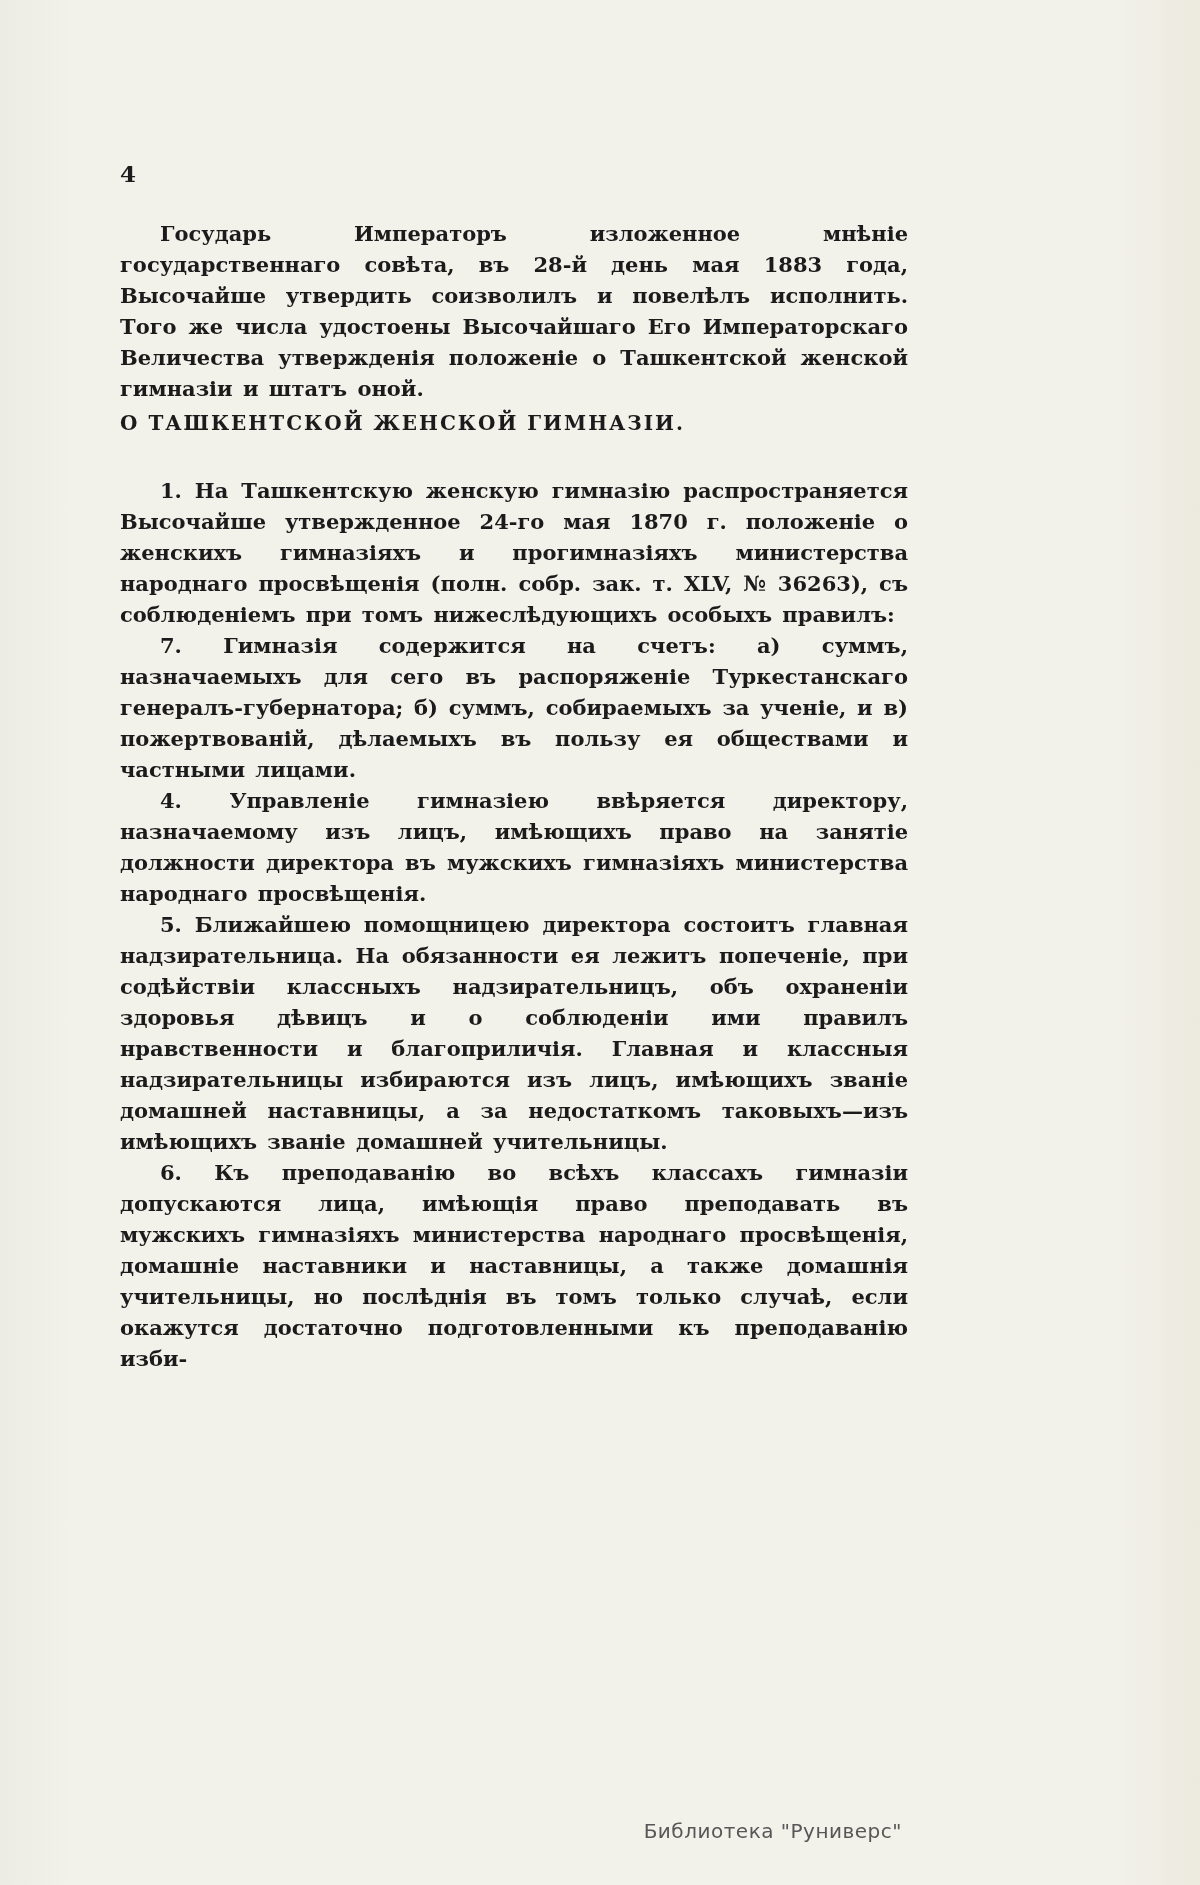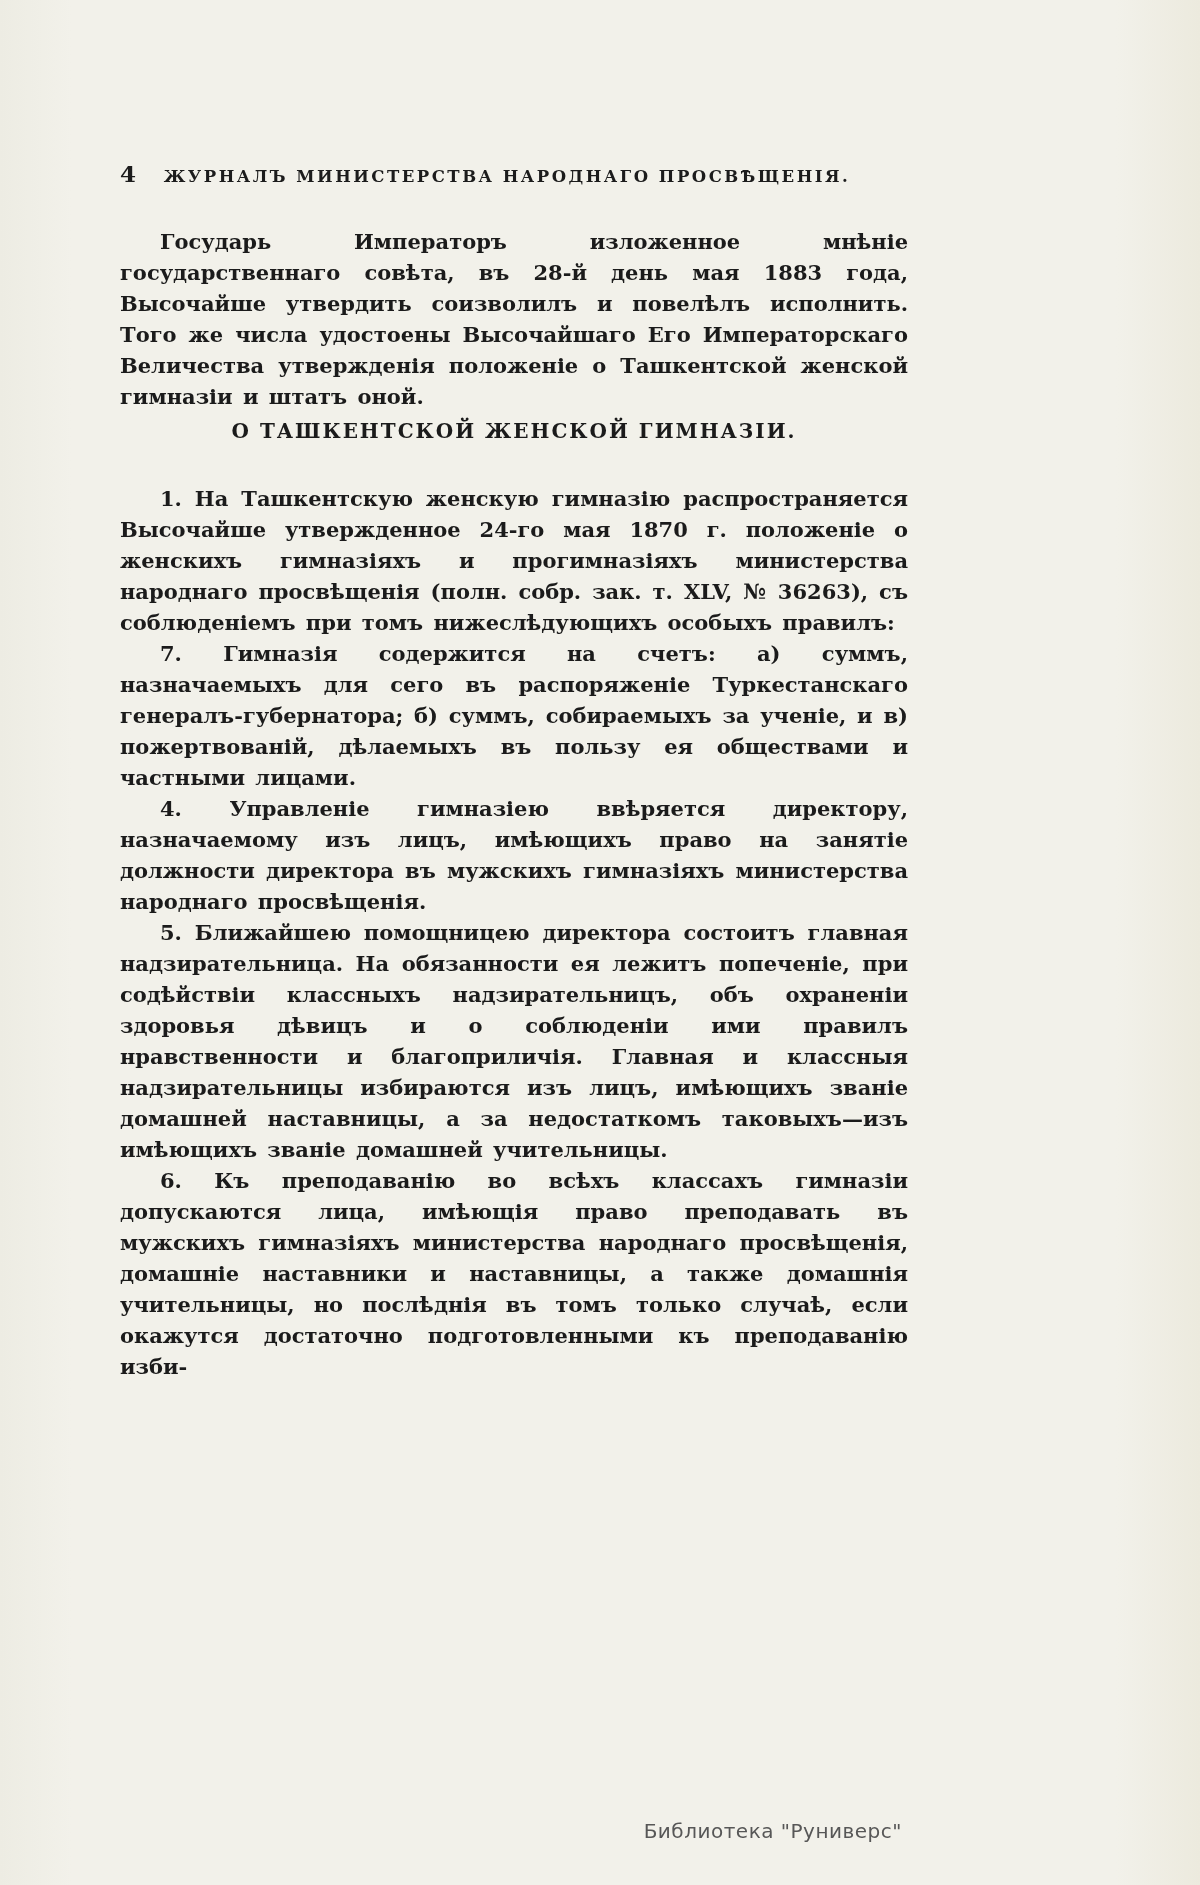--- a/index.html
+++ b/index.html
@@ -37,21 +37,21 @@
     text-align: center;
     font-family: "DejaVu Serif", serif;
     font-weight: 700;
     font-size: 16.5px;
     letter-spacing: 2.5px;
     padding-right: 30px;
     white-space: nowrap;
   }
   .text-block {
     position: absolute;
-    top: 226px;
+    top: 218px;
     left: 120px;
     width: 788px;
     font-family: "DejaVu Serif", serif;
     font-weight: 700;
     font-size: 21px;
     line-height: 31px;
     color: #1b1b1b;
     text-align: justify;
   }
   .para {
@@ -64,21 +64,21 @@
     text-align: center;
     text-indent: 0;
     font-family: "DejaVu Serif", serif;
     font-weight: 700;
     font-size: 25px;
     letter-spacing: 7px;
     color: #1b1b1b;
   }
   .heading-2 {
     margin: 4px 0 36px 0;
-    text-align: center;
+    text-align: left;
     text-indent: 0;
     font-family: "DejaVu Serif", serif;
     font-weight: 700;
     font-size: 20px;
     letter-spacing: 2px;
     color: #1b1b1b;
   }
   .watermark {
     position: absolute;
     right: 298px;
@@ -89,21 +89,20 @@
     letter-spacing: 0.5px;
   }
 </style>
 </head>
 <body>
 
 <div class="scan-page">
 
   <header class="page-header">
     <span class="page-number">4</span>
-    <span class="running-title">ЖУРНАЛЪ МИНИСТЕРСТВА НАРОДНАГО ПРОСВѢЩЕНІЯ.</span>
   </header>
 
   <main class="text-block">
 
     <p class="para">Государь Императоръ изложенное мнѣніе государственнаго совѣта, въ 28-й день мая 1883 года, Высочайше утвердить соизволилъ и повелѣлъ исполнить. Того же числа удостоены Высочайшаго Его Императорскаго Величества утвержденія положеніе о Ташкентской женской гимназіи и штатъ оной.</p>
 
 
 
     <h2 class="heading-2">О ТАШКЕНТСКОЙ ЖЕНСКОЙ ГИМНАЗІИ.</h2>
 

